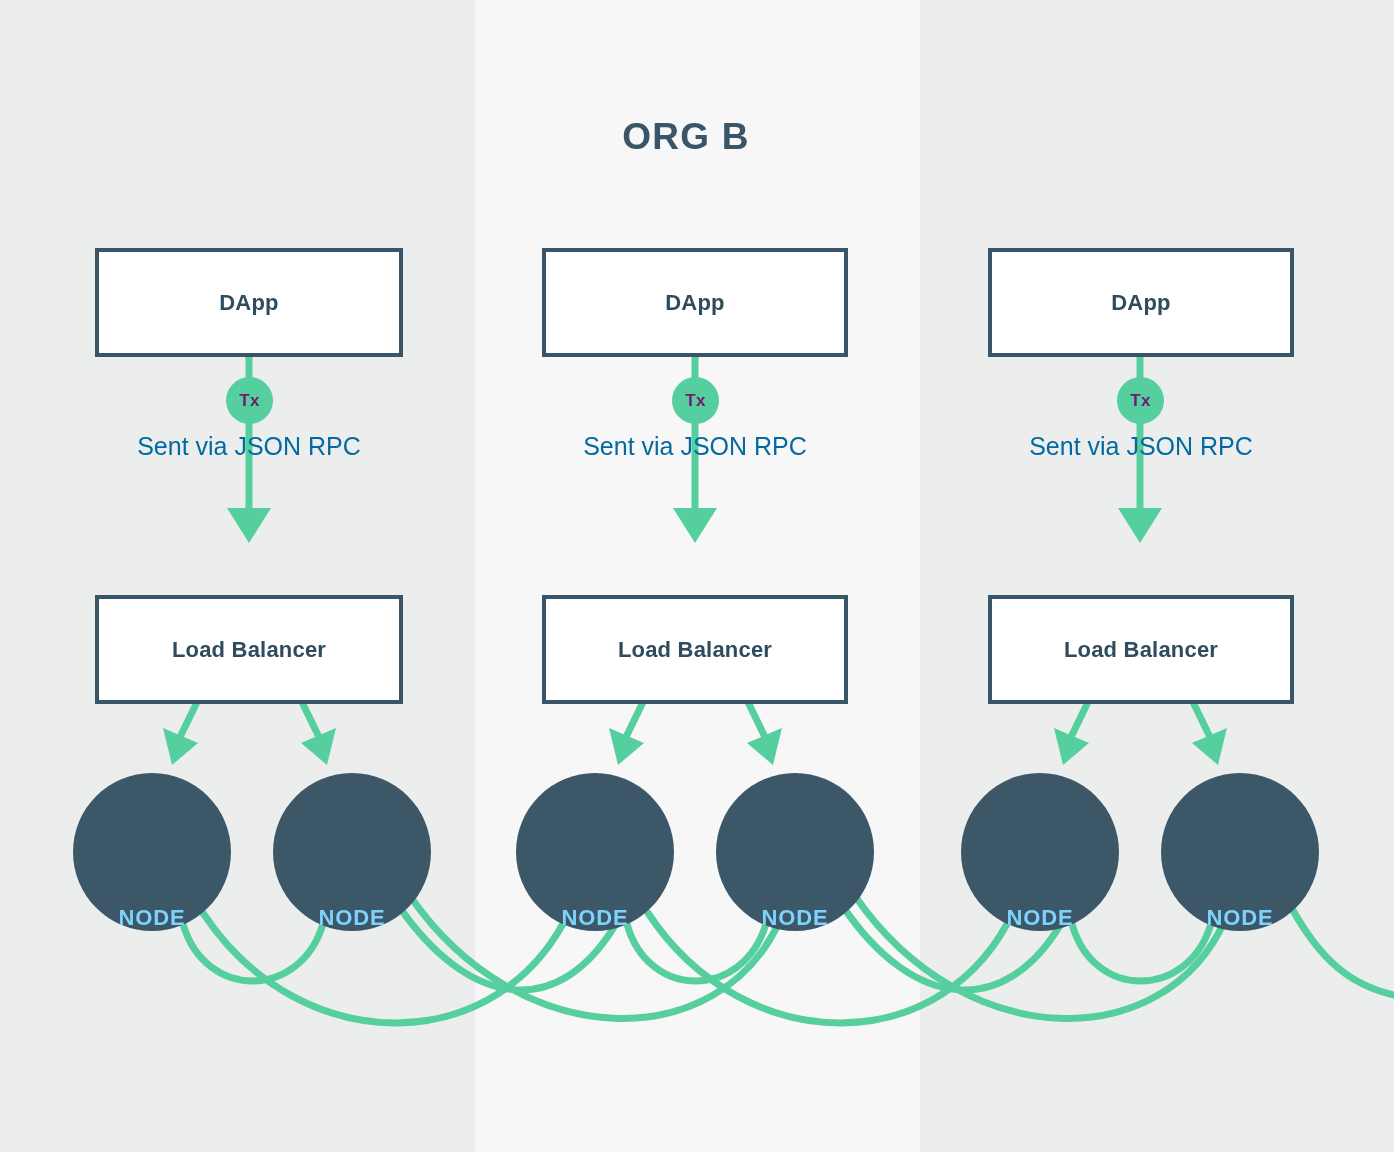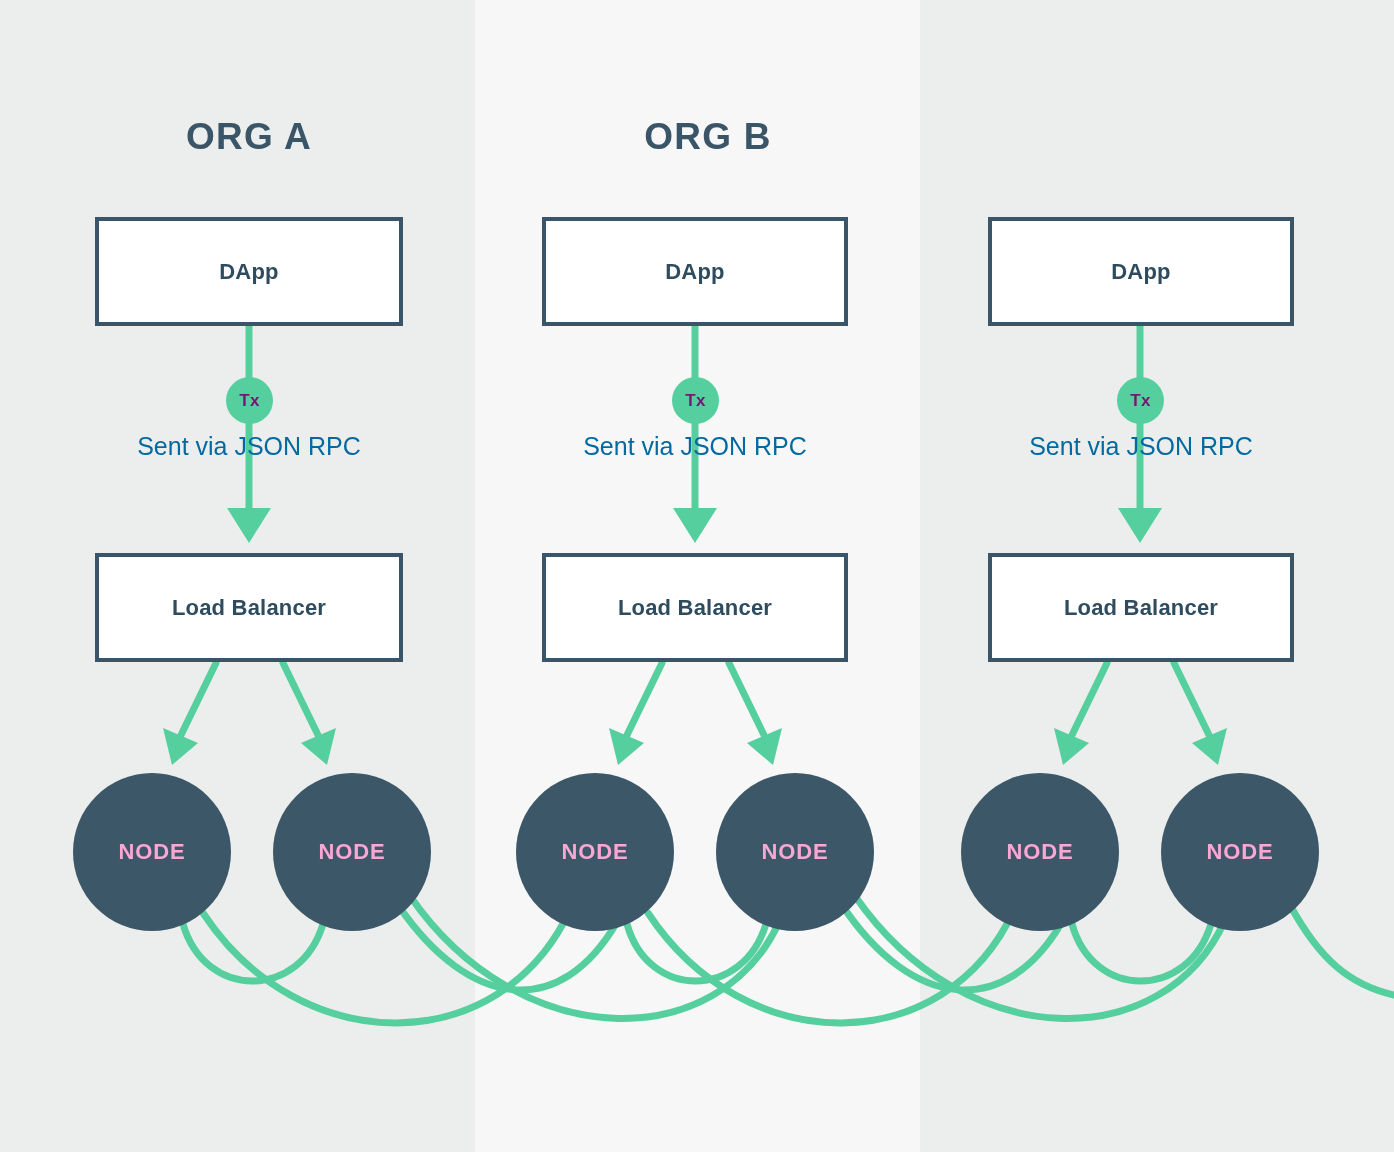--- a/index.html
+++ b/index.html
@@ -55,22 +55,22 @@
     border: 4px solid #3a5468;
     box-sizing: border-box;
     display: flex;
     align-items: center;
     justify-content: center;
     color: #2f4c5e;
     font-weight: bold;
     font-size: 22px;
     letter-spacing: 0.2px;
   }
-  .box-dapp { height: 109px; }
-  .box-lb   { height: 109px; }
+  .box-dapp { height: 109px; margin-top: 31px; }
+  .box-lb   { height: 109px; margin-top: 42px; }
 
   
   .tx-badge {
     position: absolute;
     width: 47px;
     height: 47px;
     border-radius: 50%;
     background: #56cf9f;
     color: #701a75;
     font-size: 17px;
@@ -92,26 +92,26 @@
     white-space: nowrap;
   }
 
   
   .node {
     position: absolute;
     width: 158px;
     height: 158px;
     border-radius: 50%;
     background: #3c5768;
-    color: #f9a8d4;
+    color: #7dd3fc;
     font-size: 22px;
     font-weight: bold;
     letter-spacing: 0.8px;
     display: flex;
-    align-items: center;
+    align-items: flex-end;
     justify-content: center;
   }
 </style>
 </head>
 <body>
 
 <div id="canvas">
 
   <div class="band band-a"></div>
   <div class="band band-b"></div>
@@ -177,21 +177,20 @@
 
         <path d="M 855,896 C 965,1055 1165,1055 1225,920"></path>
 
         <path d="M 1072,924 C 1093,1000 1188,1000 1211,924"></path>
 
         <path d="M 1290,905 C 1320,960 1350,985 1394,995"></path>
       </g>
     </g>
   </svg>
 
-  <div class="org-title" style="left:89px;">ORG A</div>
 
   <div class="box box-dapp" style="left:95px; top:217px; width:308px;">
     <span>DApp</span>
   </div>
 
   <div class="tx-badge" style="left:226px; top:377px;">
     <span>Tx</span>
   </div>
 
   <div class="rpc-label" style="left:89px;">Sent via JSON RPC</div>
@@ -200,21 +199,21 @@
     <span>Load Balancer</span>
   </div>
 
   <div class="node" style="left:73px; top:773px;">
     <span>NODE</span>
   </div>
   <div class="node" style="left:273px; top:773px;">
     <span>NODE</span>
   </div>
 
-  <div class="org-title" style="left:548px;">ORG B</div>
+  <div class="org-title" style="left:526px;">ORG B</div>
 
   <div class="box box-dapp" style="left:542px; top:217px; width:306px;">
     <span>DApp</span>
   </div>
 
   <div class="tx-badge" style="left:672px; top:377px;">
     <span>Tx</span>
   </div>
 
   <div class="rpc-label" style="left:535px;">Sent via JSON RPC</div>

